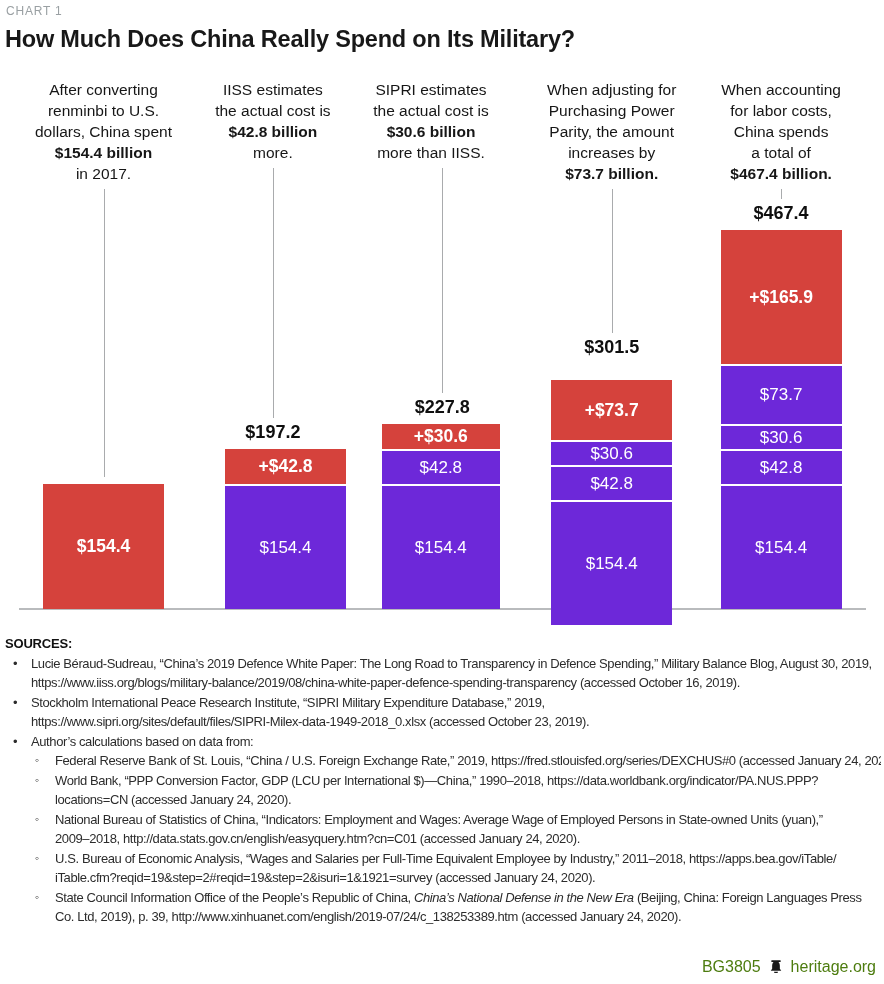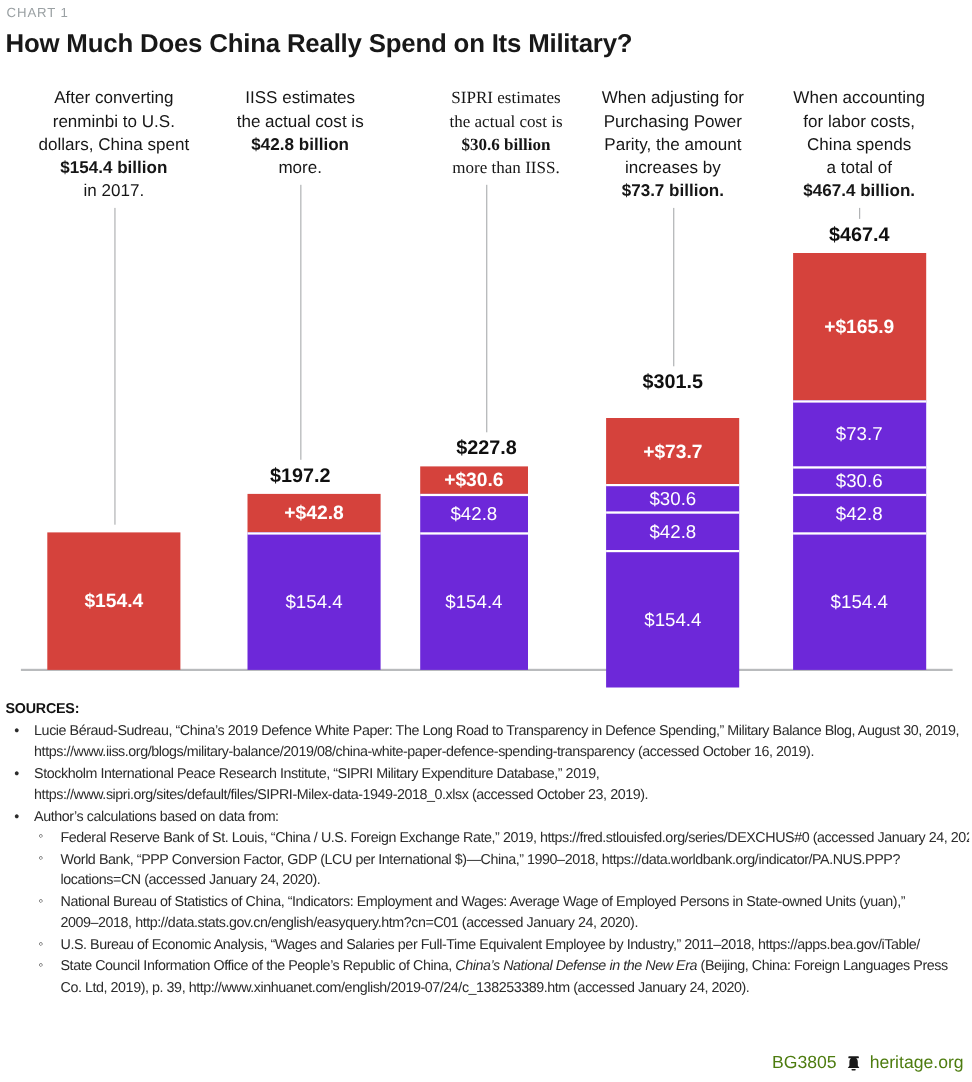--- a/index.html
+++ b/index.html
@@ -66,27 +66,27 @@
       <div class="bar" style="left: 225px; top: 449px; width: 121px; height: 160px;">
         <div class="seg added" style="height: 35px;">
           <span class="seg-label b">+$42.8</span>
         </div>
         <div class="seg base sep" style="height: 125px;">
           <span class="seg-label">$154.4</span>
         </div>
       </div>
       <div class="total" style="left: 192.9px; top: 422px;">$197.2</div>
       <div class="leader" style="left: 272.9px; top: 168px; height: 250px;"></div>
-      <div class="annotation" style="left: 368px; font-family: Liberation Serif, serif;">
+      <div class="annotation" style="left: 339px;">
         <div class="ann-line">SIPRI estimates</div>
         <div class="ann-line">the actual cost is</div>
         <div class="ann-line b">$30.6 billion</div>
         <div class="ann-line">more than IISS.</div>
       </div>
-      <div class="bar" style="left: 381.8px; top: 424px; width: 98px; height: 185px; justify-content: flex-end;">
+      <div class="bar" style="left: 381.8px; top: 424px; width: 118px; height: 185px; justify-content: flex-end;">
         <div class="seg added" style="height: 25px;">
           <span class="seg-label b">+$30.6</span>
         </div>
         <div class="seg base sep" style="height: 35px;">
           <span class="seg-label">$42.8</span>
         </div>
         <div class="seg base sep" style="height: 125px;">
           <span class="seg-label">$154.4</span>
         </div>
       </div>
@@ -149,20 +149,21 @@
       <div class="src-line lvl1"><span>https://www.iiss.org/blogs/military-balance/2019/08/china-white-paper-defence-spending-transparency (accessed October 16, 2019).</span></div>
       <div class="src-line lvl1"><span class="bullet">•</span><span>Stockholm International Peace Research Institute, “SIPRI Military Expenditure Database,” 2019,</span></div>
       <div class="src-line lvl1"><span>https://www.sipri.org/sites/default/files/SIPRI-Milex-data-1949-2018_0.xlsx (accessed October 23, 2019).</span></div>
       <div class="src-line lvl1"><span class="bullet">•</span><span>Author’s calculations based on data from:</span></div>
       <div class="src-line lvl2"><span class="bullet">◦</span><span>Federal Reserve Bank of St. Louis, “China / U.S. Foreign Exchange Rate,” 2019, https://fred.stlouisfed.org/series/DEXCHUS#0 (accessed January 24, 2020).</span></div>
       <div class="src-line lvl2"><span class="bullet">◦</span><span>World Bank, “PPP Conversion Factor, GDP (LCU per International $)—China,” 1990–2018, https://data.worldbank.org/indicator/PA.NUS.PPP?</span></div>
       <div class="src-line lvl2"><span>locations=CN (accessed January 24, 2020).</span></div>
       <div class="src-line lvl2"><span class="bullet">◦</span><span>National Bureau of Statistics of China, “Indicators: Employment and Wages: Average Wage of Employed Persons in State-owned Units (yuan),”</span></div>
       <div class="src-line lvl2"><span>2009–2018, http://data.stats.gov.cn/english/easyquery.htm?cn=C01 (accessed January 24, 2020).</span></div>
       <div class="src-line lvl2"><span class="bullet">◦</span><span>U.S. Bureau of Economic Analysis, “Wages and Salaries per Full-Time Equivalent Employee by Industry,” 2011–2018, https://apps.bea.gov/iTable/</span></div>
+      <div class="src-line lvl2"><span>iTable.cfm?reqid=19&amp;step=2#reqid=19&amp;step=2&amp;isuri=1&amp;1921=survey (accessed January 24, 2020).</span></div>
       <div class="src-line lvl2"><span class="bullet">◦</span><span>State Council Information Office of the People’s Republic of China, </span><span class="it">China’s National Defense in the New Era</span><span> (Beijing, China: Foreign Languages Press</span></div>
       <div class="src-line lvl2"><span>Co. Ltd, 2019), p. 39, http://www.xinhuanet.com/english/2019-07/24/c_138253389.htm (accessed January 24, 2020).</span></div>
     </div>
 
   <div id="footer">
     <span>BG3805</span>
     <span>
       <svg width="16" height="16" viewBox="0 0 20 20" aria-hidden="true">
         <rect x="4" y="1.5" width="12" height="2.4" rx="1" fill="#1a1a1a"></rect>
         <path d="M10 2.8 C6.6 2.8 5.2 5.2 5.2 8.2 L5.2 12.2 L3.4 14.8 L16.6 14.8 L14.8 12.2 L14.8 8.2 C14.8 5.2 13.4 2.8 10 2.8 Z" fill="#1a1a1a"></path>

